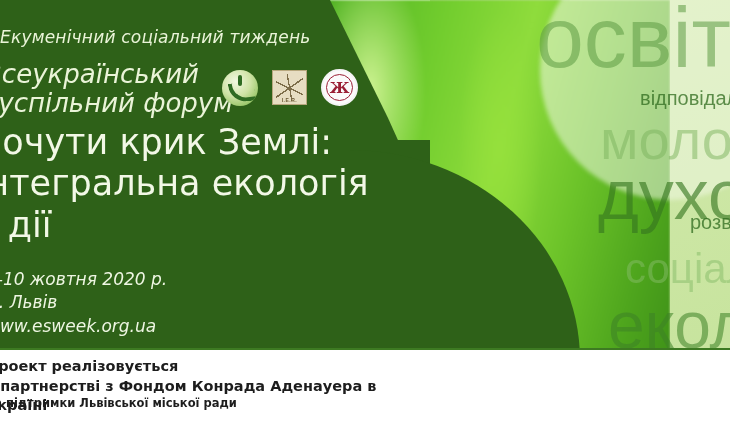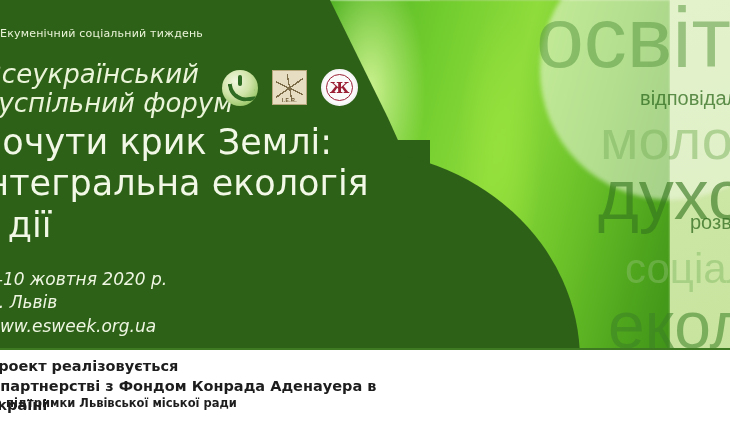--- a/index.html
+++ b/index.html
@@ -70,21 +70,21 @@
     border-radius:0 70% 0 0;
     clip-path:polygon(0 0,100% 0,100% 100%,0 100%);
   }
   .panel-green-b{
     position:absolute;left:0;top:140px;width:430px;height:208px;background:#2e6118;
   }
 
   
   .kicker{
     position:absolute;left:0px;top:27px;width:330px;
-    font-size:11px;color:#eaf4d8;letter-spacing:.2px;
+    font-style:italic;font-size:17px;color:#eaf4d8;letter-spacing:.2px;
     font-family:"DejaVu Sans",sans-serif;
   }
   .forum{
     position:absolute;left:-16px;top:60px;width:250px;
     font-style:italic;font-size:26px;line-height:1.12;color:#eaf4d8;font-weight:400;
     font-family:"DejaVu Sans",sans-serif;
   }
   .headline{
     position:absolute;left:-24px;top:122px;width:440px;
     font-size:35px;line-height:1.18;color:#f2f8e6;font-weight:400;

